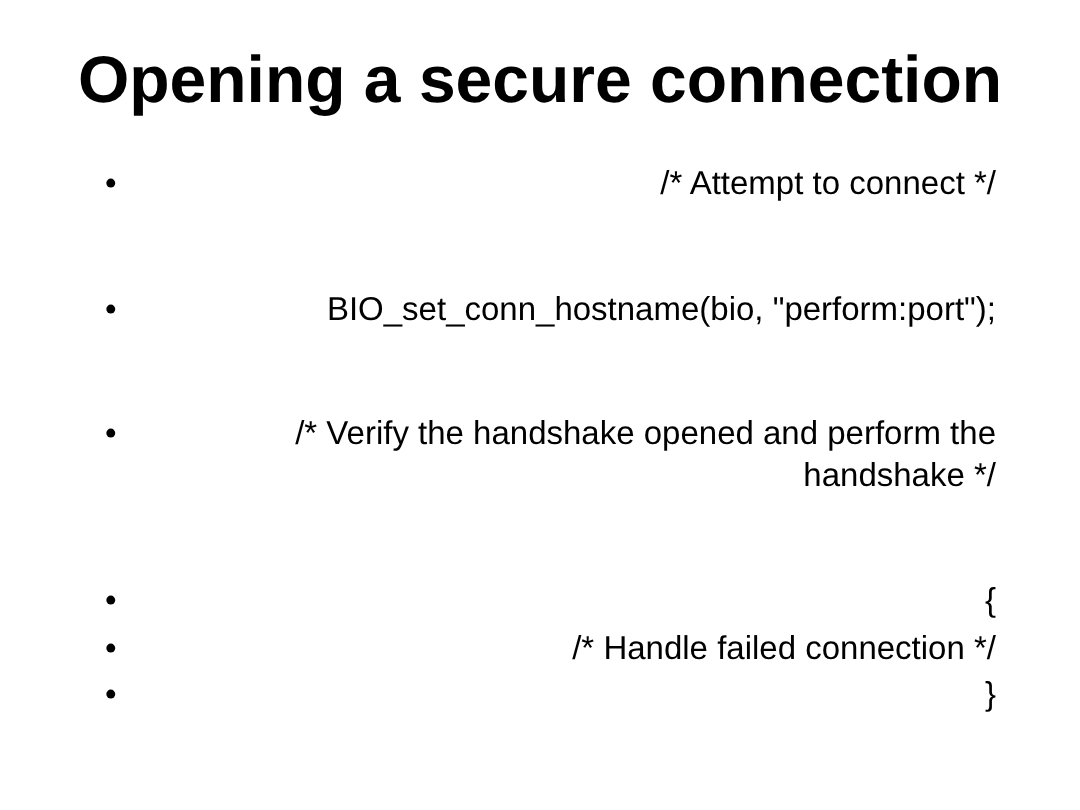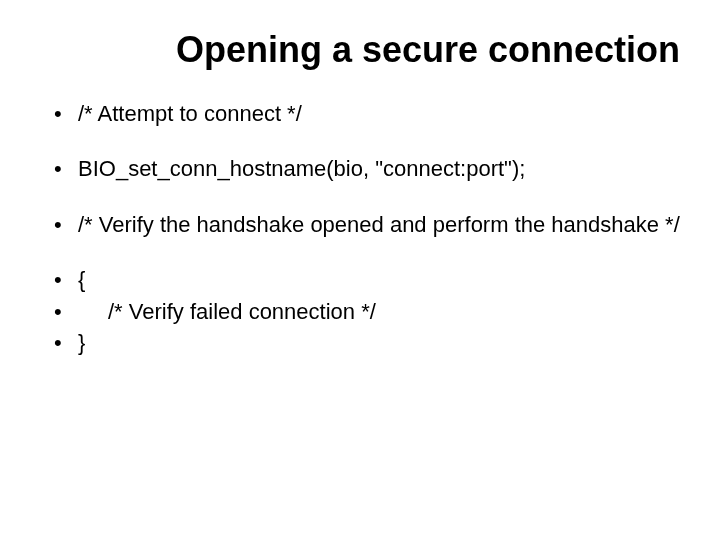--- a/index.html
+++ b/index.html
@@ -11,30 +11,31 @@
     font-family: Arial, Helvetica, sans-serif;
     color: #000000;
   }
   .slide {
     box-sizing: border-box;
     width: 720px;
     height: 540px;
     padding: 20px 40px 20px 40px;
   }
   .title {
-    font-size: 36px;
+    font-size: 44px;
     font-weight: bold;
-    text-align: right;
+    text-align: center;
     margin: 10px 0 30px 0;
     line-height: 1.1;
   }
   ul.bullets {
     list-style: none;
     padding: 0;
-    margin: 0;
+    margin: 16px;
+    text-align: right;
   }
   ul.bullets li {
     position: relative;
     padding-left: 38px;
     font-size: 22px;
     line-height: 1.25;
     margin-bottom: 4px;
   }
   ul.bullets li::before {
     content: "•";
@@ -56,27 +57,27 @@
 
 <div class="slide">
   <div class="title">Opening a secure connection</div>
 
   <ul class="bullets">
     <li>/* Attempt to connect */</li>
   </ul>
   <div class="gap"></div>
 
   <ul class="bullets">
-    <li>BIO_set_conn_hostname(bio, "connect:port");</li>
+    <li>BIO_set_conn_hostname(bio, "perform:port");</li>
   </ul>
   <div class="gap"></div>
 
   <ul class="bullets">
     <li>/* Verify the handshake opened and perform the handshake */</li>
   </ul>
   <div class="gap"></div>
 
   <ul class="bullets">
     <li>{</li>
-    <li><span class="indent"></span><span>/* Verify failed connection */</span></li>
+    <li><span class="indent"></span><span>/* Handle failed connection */</span></li>
     <li>}</li>
   </ul>
 </div>
 
 </body></html>

